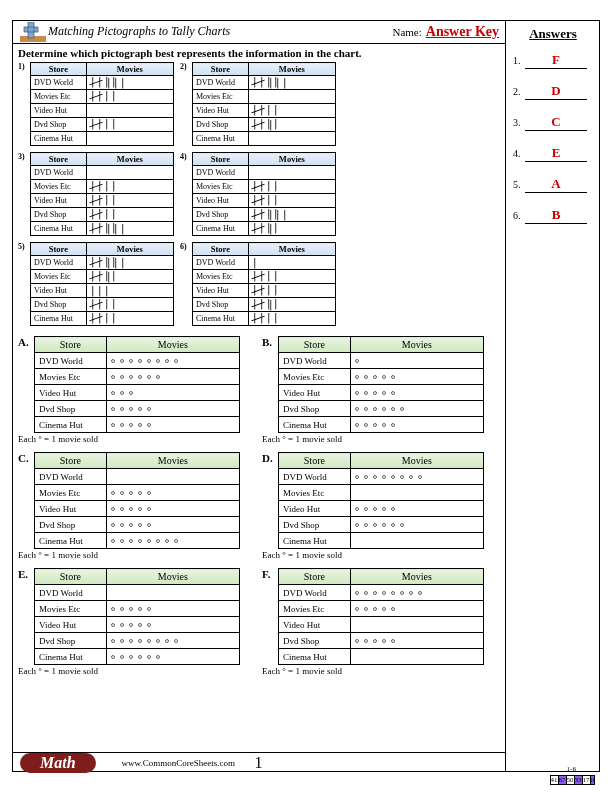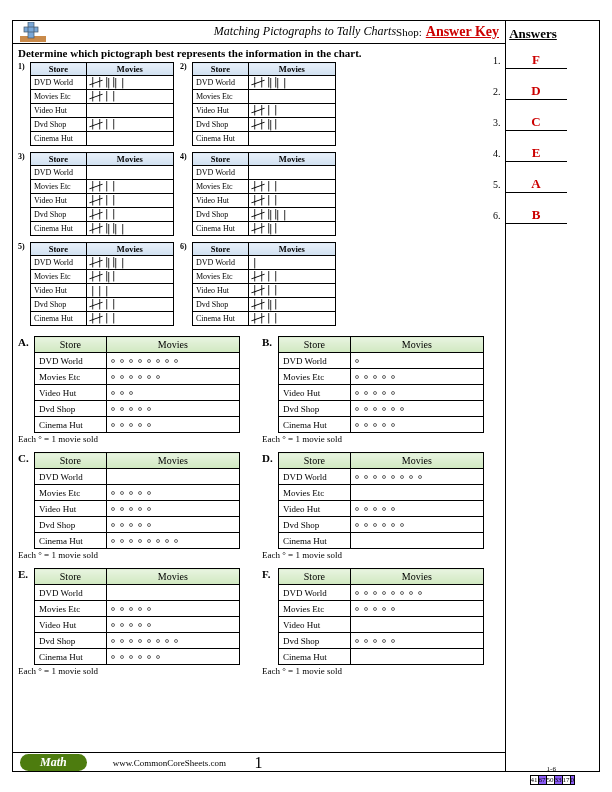--- a/index.html
+++ b/index.html
@@ -1,24 +1,24 @@
 <!DOCTYPE html>
 <html><head>
 <meta charset="utf-8">
 <style>
   * { box-sizing: border-box; margin: 0; padding: 0; }
   body { width: 612px; height: 792px; background: #fff; font-family: "Times New Roman", serif; font-size: 10px; position: relative; color: #000; }
   .page-border { position: absolute; top: 20px; left: 12px; width: 588px; height: 752px; border: 1px solid #000; }
   .main-area { position:absolute; top:20px; left:12px; width:494px; height:752px; border-right:1px solid #000; }
-  .answers-area { position:absolute; top:20px; left:487px; width:92px; height:768px; padding:6px 6px; }
+  .answers-area { position:absolute; top:20px; left:507px; width:92px; height:768px; padding:6px 6px; }
 
   .header { height: 24px; border-bottom: 1px solid #000; padding: 2px 6px; display:flex; align-items:center; }
   .logo { width: 30px; height: 20px; display:flex; align-items:center; justify-content:center; }
   .logo svg { display:block; }
-  .wtitle { flex:1; text-align:right; font-style: italic; font-size: 12px; }
+  .wtitle { flex:1; text-align:left; font-style: italic; font-size: 12px; }
   .name-lbl { font-size: 11px; margin-right:4px; }
   .ans-key { font-weight:bold; font-size: 14px; color:#c00; text-decoration: underline; }
 
   .instruction { font-weight:bold; font-size:11px; padding:3px 6px; }
 
   .tally-grid { display:flex; flex-wrap:wrap; padding:0 6px; gap:0; }
   .tally-box { width: 160px; margin-right: 2px; margin-bottom: 6px; }
   .tnum { font-size:8px; font-weight:bold; vertical-align:top; display:inline-block; width:12px; }
   .tally-table { border-collapse: collapse; width: 144px; display:inline-block; vertical-align:top; }
   .tally-table th { background: linear-gradient(#e8f0fa,#d0e0f0); border:1px solid #000; font-size:8.5px; font-weight:bold; padding:1px 2px; height:13px; }
@@ -36,21 +36,21 @@
   .picto-table td.store { width:72px; }
   .picto-table td.movies { width:134px; letter-spacing:3px; font-size:8px; }
   .legend { font-size:9px; margin-top:1px; }
 
   .answers-title { font-weight:bold; font-size:13px; text-decoration: underline; text-align:center; margin-bottom:8px; }
   .ans-line { margin: 10px 0 14px 0; font-size:10px;text-decoration:underline; }
   .ans-line .num { display:inline-block; width:12px; }
   .ans-line .val { display:inline-block; width:62px; border-bottom:1px solid #000; text-align:center; color:#c00; font-weight:bold; font-size:13px; }
 
   .footer { position:absolute; bottom:0; left:0; right:0; height:20px; border-top:1px solid #000; display:flex; align-items:center; }
-  .subject-pill { background:#4d7c0f; color:#fff; border-radius:10px; font-weight:bold; font-style:italic; font-size:12px; padding:1px 20px; margin-left:8px; }
+  .subject-pill { background:#7f1d1d; color:#fff; border-radius:10px; font-weight:bold; font-style:italic; font-size:16px; padding:1px 20px; margin-left:8px; }
   .website { font-size:9px; margin-left:26px; }
   .pagenum { position:absolute; left:50%; transform:translateX(-50%); font-size:16px; }
   .score-strip { position:absolute; right:4px; bottom:2px; display:flex; align-items:center;flex-direction:column; }
   .score-label { font-size:7px; margin-right:3px; }
   .score-cell { border:1px solid #000; font-size:7px; width:16px; height:11px; text-align:center; line-height:10px; margin-left:-1px; }
   .score-cell.shade { background:#8b5cf6; }
 
   .tally5 { display:inline-block; position:relative; width:14px; height:11px; vertical-align:middle; margin-right:2px; }
   .tally5::before { content:"||||"; letter-spacing:1px; font-family:monospace; font-size:10px; position:absolute; left:0; top:-1px; }
   .tally5::after { content:""; position:absolute; left:-1px; top:5px; width:14px; height:1px; background:#000; transform:rotate(-20deg); }
@@ -68,21 +68,21 @@
     <div class="logo">
       <svg width="26" height="20" viewBox="0 0 26 20">
         <rect x="0" y="14" width="26" height="6" fill="#c98a4a"></rect>
         <rect x="8" y="0" width="6" height="16" fill="#7aa8d8"></rect>
         <rect x="4" y="5" width="14" height="5" fill="#7aa8d8"></rect>
         <rect x="8" y="0" width="6" height="16" fill="none" stroke="#456" stroke-width="0.7"></rect>
         <rect x="4" y="5" width="14" height="5" fill="none" stroke="#456" stroke-width="0.7"></rect>
       </svg>
     </div>
     <div class="wtitle">Matching Pictographs to Tally Charts</div>
-    <span class="name-lbl">Shop:</span>
+    <span class="name-lbl">Name:</span>
     <span class="ans-key">Answer Key</span>
   </div>
 
   <div class="instruction">Determine which pictograph best represents the information in the chart.</div>
 
   <div class="tally-grid" id="tally-grid">
       <div class="tally-box"><span class="tnum">1)</span><table class="tally-table"><tbody>
             <tr>
               <th>Store</th>
               <th>Movies</th>

